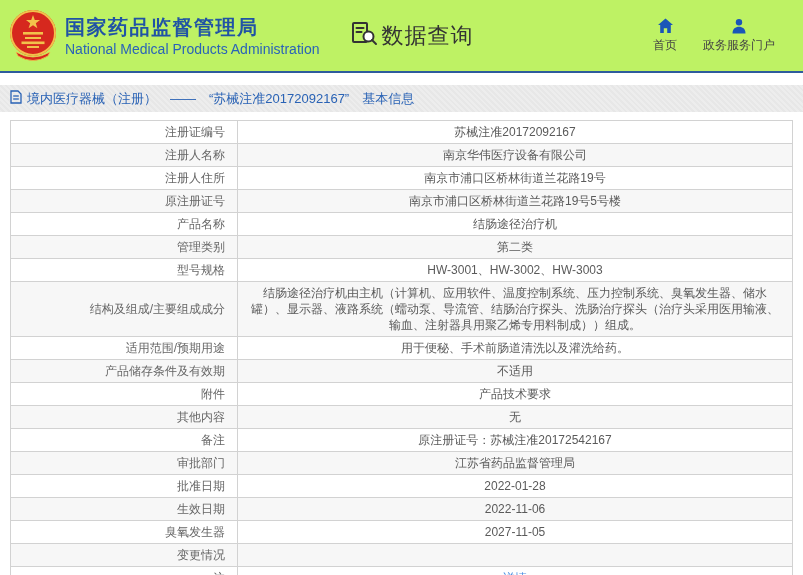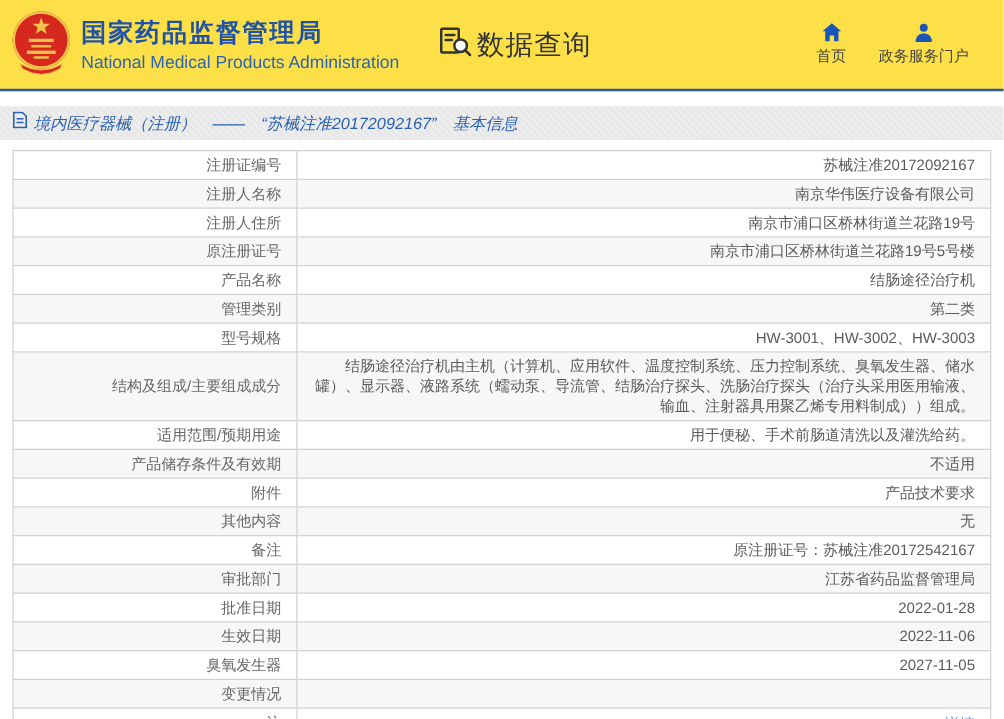--- a/index.html
+++ b/index.html
@@ -1,44 +1,44 @@
 <!DOCTYPE html>
 <html><head>
 <meta charset="utf-8">
 <style>
   * { margin:0; padding:0; box-sizing:border-box; }
   html,body { width:803px; height:575px; overflow:hidden; background:#fff;
     font-family:"Liberation Sans","DejaVu Sans",sans-serif; }
 
   
   .header { height:73px; display:flex; align-items:center;
-    padding:0 28px 0 8px; border-bottom:2px solid #2e5c9c; background:#fde047; }
+    padding:0 28px 0 8px; border-bottom:2px solid #2e5c9c; background:#bef264; }
   .logo-block { display:flex; align-items:center; cursor:pointer; }
   .titles { margin-left:7px; }
   .site-title { color:#2053a5; font-size:20px; font-weight:bold; letter-spacing:1.5px; line-height:24px; }
   .site-subtitle { color:#2a63b8; font-size:14px; margin-top:2px; }
   .section-block { display:flex; align-items:center; margin-left:32px; gap:3px; cursor:pointer; }
   .section-title { font-size:22px; color:#333; letter-spacing:1px; }
   .header-nav { margin-left:auto; display:flex; gap:26px; }
   .nav-item { display:flex; flex-direction:column; align-items:center; gap:0;
     font-size:12px; color:#444; text-decoration:none; cursor:pointer; }
 
   
   .breadcrumb-bar { margin-top:12px; height:27px; display:flex; align-items:center;
     padding:0 10px; gap:5px;
-    background:repeating-linear-gradient(45deg,#ededed 0 2px,#e7e7e7 2px 4px);font-style:italic; }
+    background:repeating-linear-gradient(45deg,#ededed 0 2px,#e7e7e7 2px 4px); }
   .breadcrumb-text { color:#2962b5; font-size:13px; }
 
   
   .info-table { margin:8px 10px 0; width:783px; border-collapse:collapse;
     font-size:12px; color:#5a5a5a; table-layout:fixed; }
   .info-table td { border:1px solid #d2d2d2; padding:3px 12px; line-height:16px;
     height:23px; vertical-align:middle; }
   .label-cell { width:227px; text-align:right; color:#666; }
-  .value-cell { text-align:right; padding-left:13px; word-break:break-all; }
+  .value-cell { text-align:center; padding-left:13px; word-break:break-all; }
   tr.shaded { background:#f7f7f7; }
   .detail-link { color:#4a90e2; text-decoration:none; cursor:pointer; }
   .note-glyph { color:#3a3a3a; font-size:11px; margin-right:2px; }
 </style>
 </head>
 <body>
 
 <div class="header">
   <div class="logo-block">
     <span>

